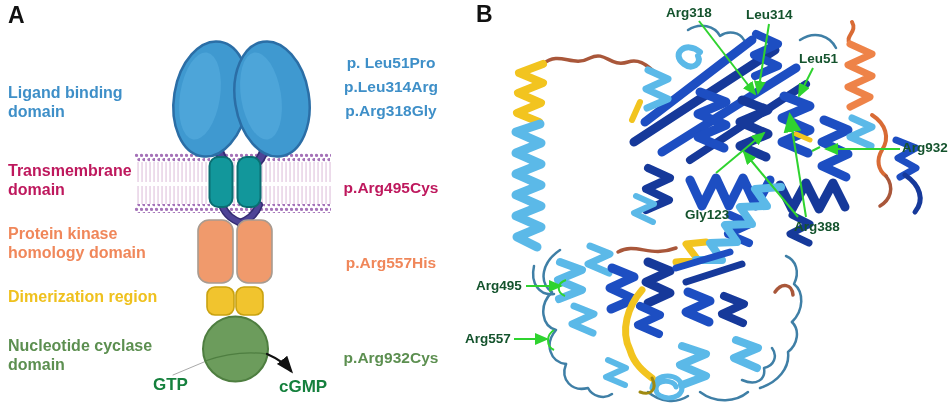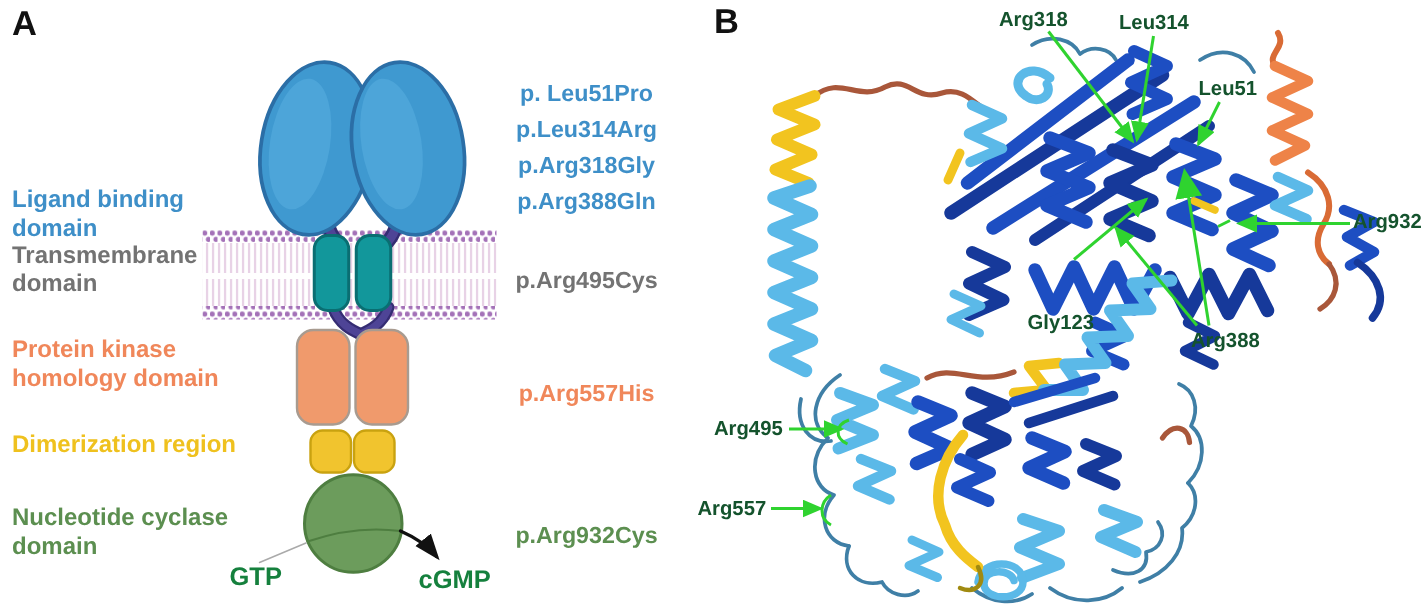--- a/index.html
+++ b/index.html
@@ -6,21 +6,21 @@
   .fig{position:relative;width:948px;height:408px;background:#ffffff;
        font-family:"Liberation Sans",sans-serif;overflow:hidden;}
   .lbl{position:absolute;font-weight:bold;white-space:nowrap;}
   .panel-letter{font-size:23px;color:#111;}
   .domlbl{font-size:16px;line-height:19px;white-space:normal;width:175px;}
   .domlbl .l2{display:block;}
   .mutcol{position:absolute;left:333px;width:116px;text-align:center;font-weight:bold;}
   .mut{font-size:15.5px;line-height:24px;}
   .chem{font-size:17px;color:#15803d;}
   .res{font-size:13.5px;color:#14532d;}
-  .c-blue{color:#3E8FC8;} .c-teal{color:#737373;} .c-orange{color:#F0875A;}
+  .c-blue{color:#3E8FC8;} .c-teal{color:#be185d;} .c-orange{color:#F0875A;}
   .c-yellow{color:#EFC11E;} .c-green{color:#5C8F50;}
   svg{position:absolute;left:0;top:0;}
   .rib{fill:none;stroke-linecap:round;stroke-linejoin:round;}
   .ann{fill:none;stroke:#2FD32F;stroke-width:2;}
 </style>
 </head>
 <body>
 
 <div class="fig">
 
@@ -176,21 +176,21 @@
         <path d="M526,286 L561,286" class="ann" marker-end="url(#ga)"></path>
         <path d="M566,280 C557,283 556,292 565,296" class="ann" stroke-width="2.5"></path>
         <path d="M514,339 L547,339" class="ann" marker-end="url(#ga)"></path>
         <path d="M554,330 C546,335 546,346 554,350" class="ann" stroke-width="2.5"></path>
       </g>
     </g>
   </svg>
 
   <div class="lbl panel-letter" style="left:8px;top:2px;">A</div>
 
-  <div class="lbl domlbl c-blue" style="left:8px;top:83px;margin-top:41px;">
+  <div class="lbl domlbl c-blue" style="left:8px;top:83px;">
     <span>Ligand binding</span>
     <span class="l2">domain</span>
   </div>
   <div class="lbl domlbl c-teal" style="left:8px;top:161px;">
     <span>Transmembrane</span>
     <span class="l2">domain</span>
   </div>
   <div class="lbl domlbl c-yellow" style="left:8px;top:287px;">
     <span>Dimerization region</span>
     <span class="l2"></span>
@@ -201,21 +201,20 @@
   </div>
   <div class="lbl domlbl c-green" style="left:8px;top:336px;">
     <span>Nucleotide cyclase</span>
     <span class="l2">domain</span>
   </div>
 
   <div class="mutcol c-blue" style="top:51px;">
     <div class="mut">p. Leu51Pro</div>
     <div class="mut">p.Leu314Arg</div>
     <div class="mut">p.Arg318Gly</div>
-    <div class="mut">p.Arg388Gln</div>
   </div>
   <div class="mutcol mut c-teal" style="top:176px;">p.Arg495Cys</div>
   <div class="mutcol mut c-orange" style="top:251px;">p.Arg557His</div>
   <div class="mutcol mut c-green" style="top:346px;">p.Arg932Cys</div>
 
   <div class="lbl chem" style="left:153px;top:375px;">GTP</div>
   <div class="lbl chem" style="left:279px;top:377px;">cGMP</div>
 
   <div class="lbl panel-letter" style="left:476px;top:1px;">B</div>
 

